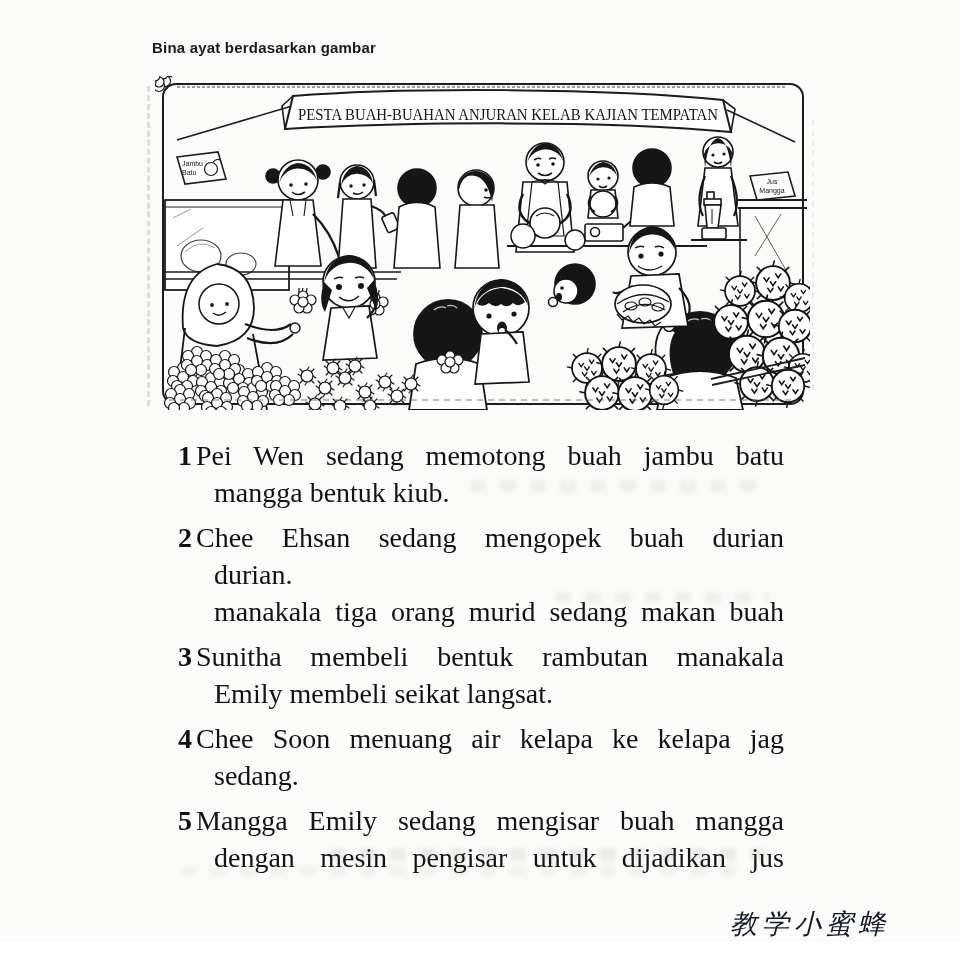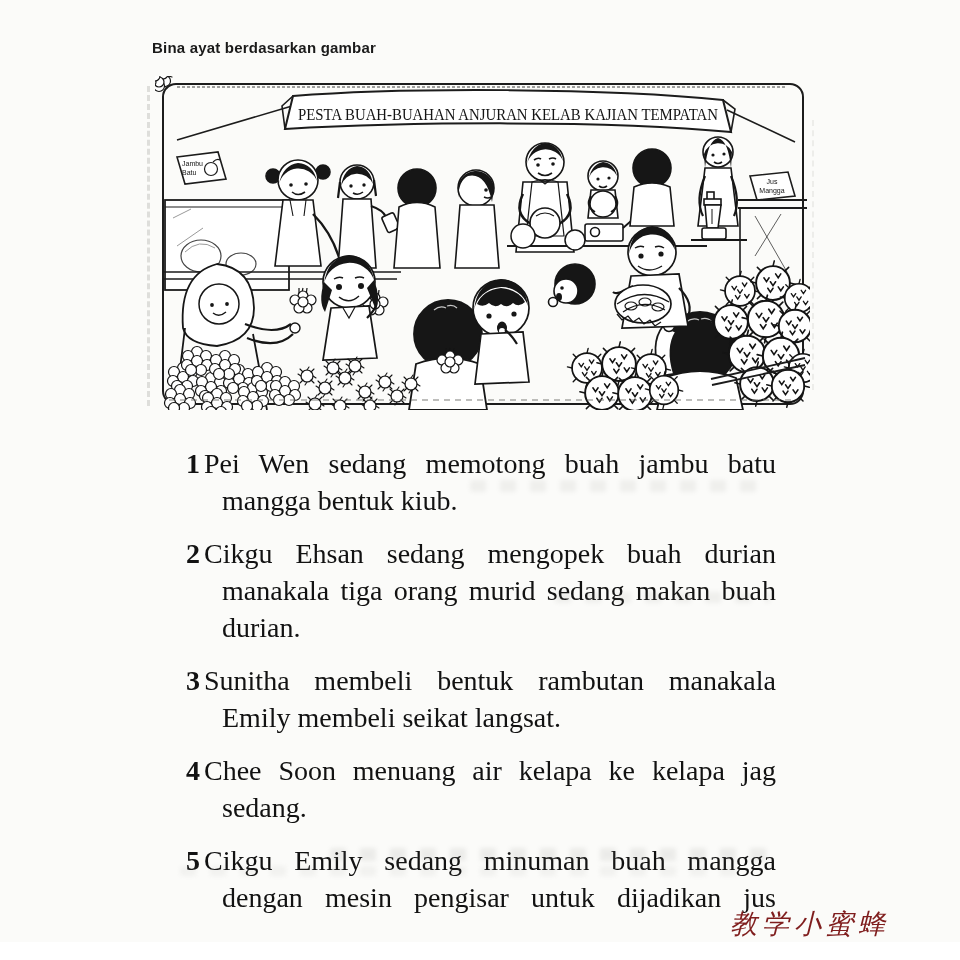--- a/index.html
+++ b/index.html
@@ -17,28 +17,28 @@
                    border-left:2px dashed #cfcfca;opacity:.3;}
   .ghost{position:absolute;background:repeating-linear-gradient(90deg,#8a8a85 0 16px,transparent 16px 30px);
          filter:blur(2px);opacity:.10;border-radius:3px;}
   .ghost.g1{left:470px;top:480px;width:300px;height:12px;}
   .ghost.g2{left:555px;top:592px;width:215px;height:11px;}
   .ghost.g3{left:330px;top:848px;width:440px;height:13px;opacity:.13;}
   .ghost.g4{left:180px;top:866px;width:560px;height:10px;opacity:.08;}
   
   .sentences{position:absolute;left:170px;top:429px;width:622px;
              font-size:28px;line-height:37px;color:#121212;}
-  .sentence{margin:16px;}
+  .sentence{margin:8px;}
   .line{white-space:nowrap;}
   .jl{white-space:normal;text-align:justify;text-align-last:justify;}
   .cont{padding-left:36px;}
   .num{display:inline-block;font-weight:bold;padding-right:4px;}
   
   .watermark{position:absolute;left:730px;top:906px;width:200px;font-size:27px;
-             color:#7f1d1d;letter-spacing:5px;font-style:italic;
+             color:#0f172a;letter-spacing:5px;font-style:italic;
              font-family:"DejaVu Serif",serif;}
 </style>
 </head>
 <body>
 
 <div class="sheet">
 
   <div class="instruction">Bina ayat berdasarkan gambar</div>
 
   <div class="scan-edge-left"></div>
@@ -349,34 +349,34 @@
 
     <path d="M14,324 H640" stroke="#6f6f6a" stroke-width="1.8" stroke-dasharray="6 5" opacity=".45" fill="none"></path>
   </svg>
 
   <div class="sentences">
     <div class="sentence">
       <div class="line jl"><span class="num">1</span><span>Pei Wen sedang memotong buah jambu batu</span></div>
       <div class="line cont">mangga bentuk kiub.</div>
     </div>
     <div class="sentence">
-      <div class="line jl"><span class="num">2</span><span>Cikgu Ehsan sedang mengopek buah durian</span></div>
+      <div class="line jl"><span class="num">2</span><span>Chee Ehsan sedang mengopek buah durian</span></div>
+      <div class="line cont">durian.</div>
       <div class="line cont jl">manakala tiga orang murid sedang makan buah</div>
-      <div class="line cont">durian.</div>
     </div>
     <div class="sentence">
       <div class="line jl"><span class="num">3</span><span>Sunitha membeli bentuk rambutan manakala</span></div>
       <div class="line cont">Emily membeli seikat langsat.</div>
     </div>
     <div class="sentence">
       <div class="line jl"><span class="num">4</span><span>Chee Soon menuang air kelapa ke kelapa jag</span></div>
       <div class="line cont">sedang.</div>
     </div>
     <div class="sentence">
-      <div class="line jl"><span class="num">5</span><span>Cikgu Emily sedang minuman buah mangga</span></div>
+      <div class="line jl"><span class="num">5</span><span>Mangga Emily sedang mengisar buah mangga</span></div>
       <div class="line cont jl">dengan mesin pengisar untuk dijadikan jus</div>
     </div>
   </div>
 
   <div class="ghost g1"></div>
   <div class="ghost g2"></div>
   <div class="ghost g3"></div>
   <div class="ghost g4"></div>
 
   <div class="watermark">教学小蜜蜂</div>

